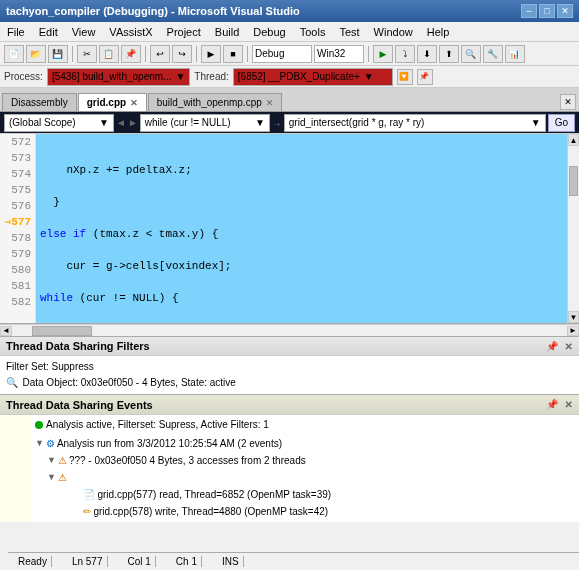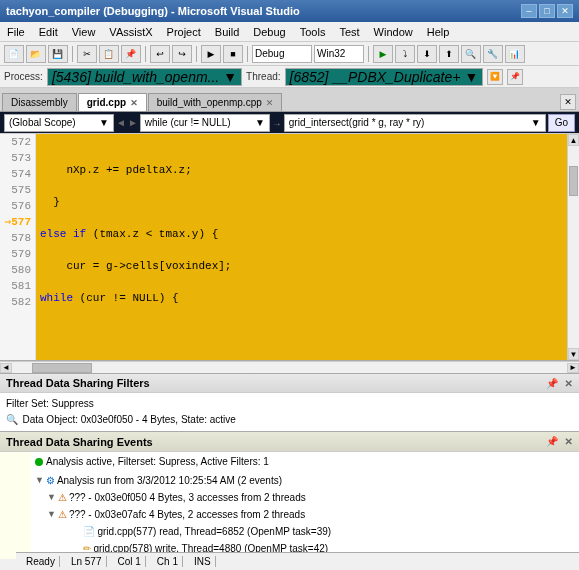--- a/index.html
+++ b/index.html
@@ -74,27 +74,26 @@
       padding: 2px 4px;
       display: flex;
       align-items: center;
       gap: 4px;
       height: 22px;
       font-size: 10px;
     }
     .process-label { color: #333; }
     .process-dropdown {
       border: 1px solid #aaa;
-      background: #0f766e;
-      font-size: 14px;
+      background: #b91c1c;
+      font-size: 10px;
       padding: 1px 4px;
       height: 18px;
       display: flex; align-items: center;
       gap: 4px;
-      font-style: italic;
     }
     .tabs-row {
       background: #d4d4d4;
       display: flex;
       align-items: flex-end;
       height: 24px;
       border-bottom: 1px solid #999;
       padding: 0 2px;
       gap: 1px;
     }
@@ -108,22 +107,22 @@
       height: 18px;
       display: flex; align-items: center;
     }
     .tab.active {
       background: white;
       font-weight: bold;
     }
     .tab-close { margin-left: 4px; font-size: 9px; color: #666; }
     .code-area {
       display: flex;
-      height: 227px;
-      background: #eab308;
+      height: 190px;
+      background: #7dd3fc;
       border-bottom: 1px solid #aaa;
       overflow: hidden;
     }
     .code-gutter {
       background: #f5f5f5;
       border-right: 1px solid #e0e0e0;
       padding: 0 4px;
       font-family: 'Courier New', monospace;
       font-size: 11px;
       color: #888;
@@ -234,25 +233,25 @@
     .tree-icon { font-size: 10px; }
     .icon-orange { color: #cc6600; }
     .icon-blue { color: #0066cc; }
     .status-bar {
       background: #f0f0f0;
       border-top: 1px solid #aaa;
       display: flex;
       align-items: center;
       padding: 1px 6px;
       font-size: 10px;
-      gap: 7px;
+      gap: 16px;
       height: 18px;
       position: absolute;
       bottom: 0;
-      left: 16px; right: 0;
+      left: 8px; right: 0;
     }
     .status-section { padding: 0 4px; border-right: 1px solid #aaa; }
     .scrollbar-h {
       height: 12px;
       background: #f0f0f0;
       border-top: 1px solid #ccc;
       display: flex;
       align-items: center;
     }
     .hscroll-thumb {
@@ -450,21 +449,20 @@
 
     <div class="tree-item indent1">
       <span class="tree-expand">▼</span>
       <span class="tree-icon icon-orange">⚠</span>
       <span>??? - 0x03e0f050 4 Bytes, 3 accesses from 2 threads</span>
     </div>
 
     <div class="tree-item indent1">
       <span class="tree-expand">▼</span>
       <span class="tree-icon icon-orange">⚠</span>
-      <span>??? - 0x03e07afc 4 Bytes, 2 accesses from 2 threads</span>
     </div>
 
     <div class="tree-item indent3">
       <span class="tree-expand" style="width:10px;"></span>
       <span class="tree-icon icon-blue">📄</span>
       <span>grid.cpp(577) read, Thread=6852 (OpenMP task=39)</span>
     </div>
 
     <div class="tree-item indent3">
       <span class="tree-expand" style="width:10px;"></span>

